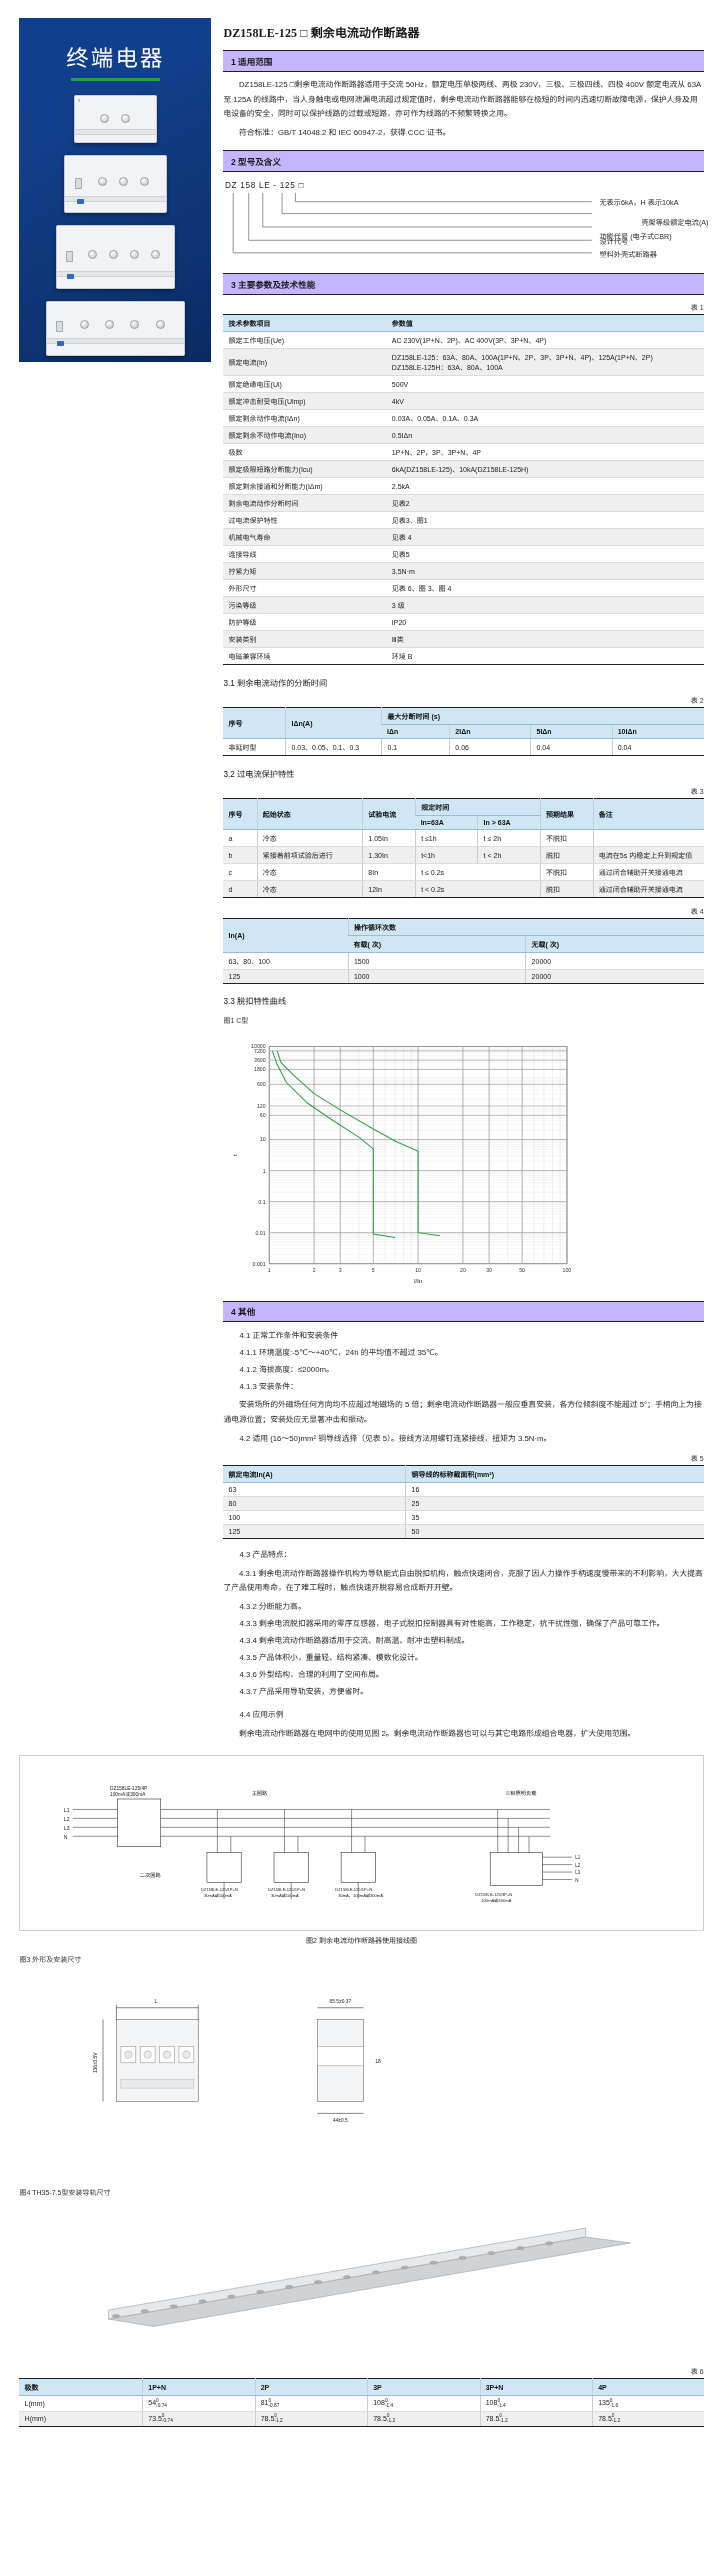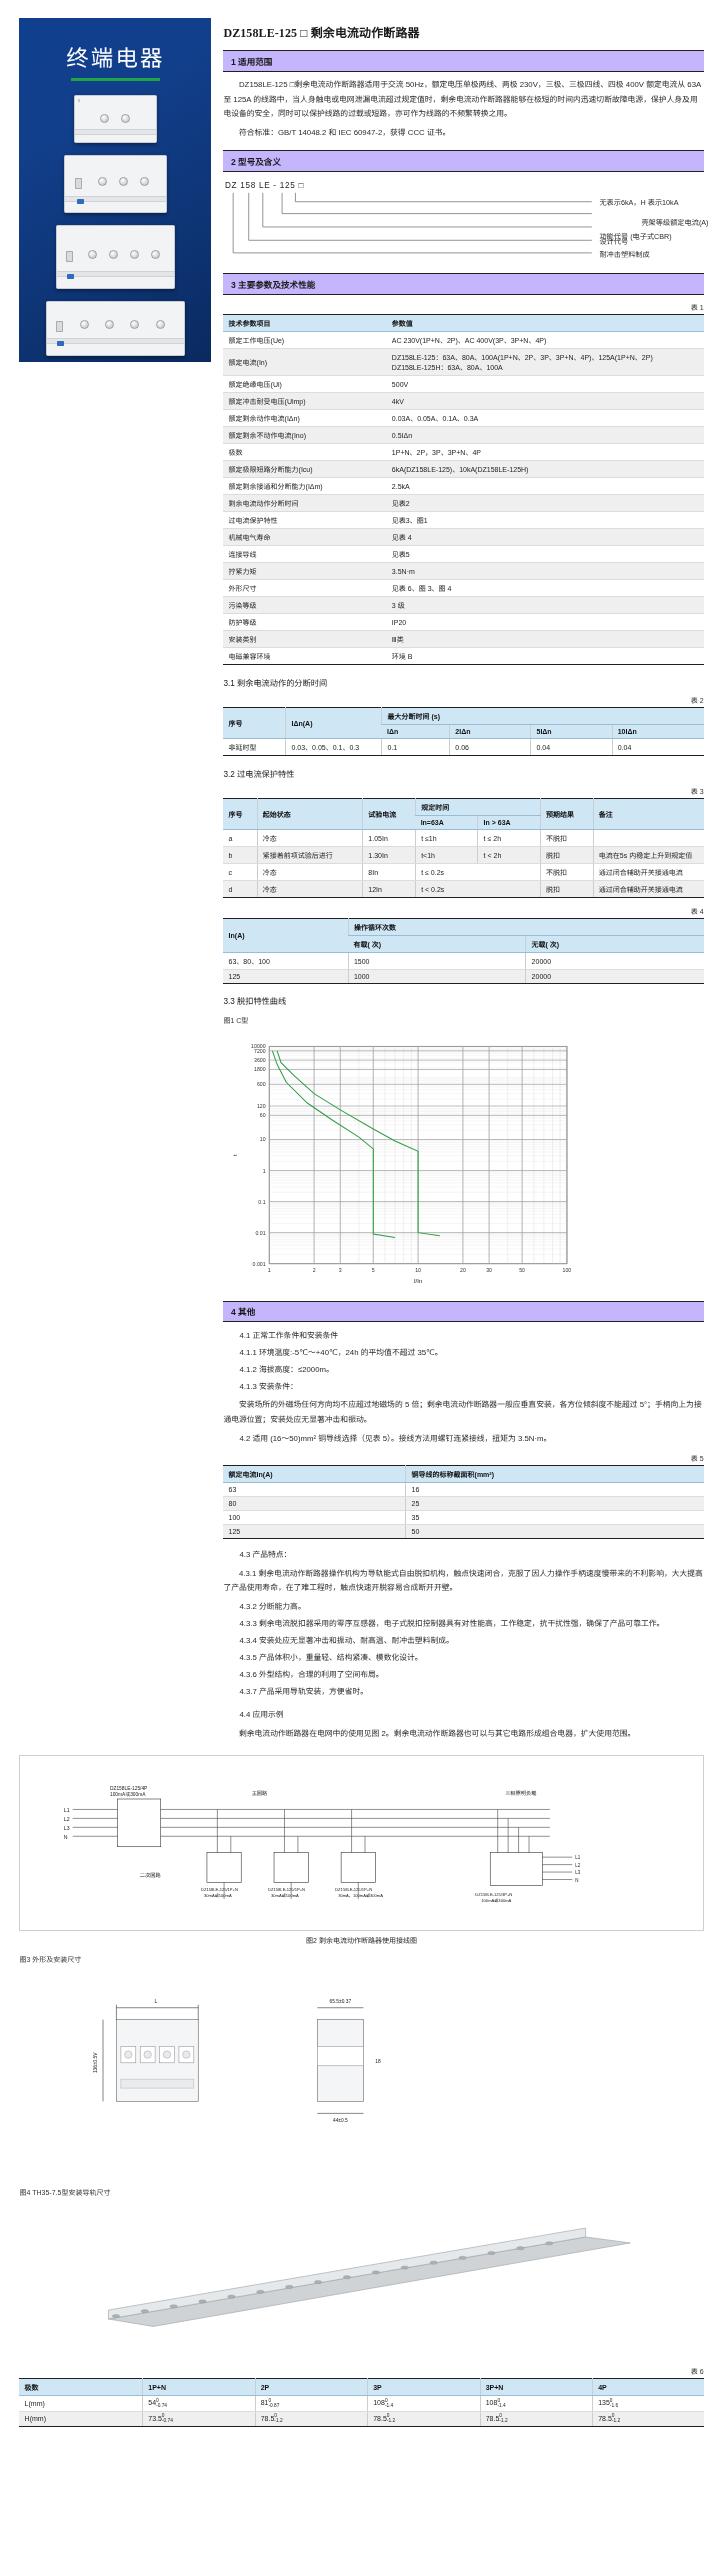--- a/index.html
+++ b/index.html
@@ -154,21 +154,21 @@
             <path d="M78,16 V44 H496"></path>
             <path d="M52,16 V62 H496"></path>
             <path d="M33,16 V80 H496"></path>
             <path d="M12,16 V97 H496"></path>
           </g>
         </svg>
         <span class="mlabel" style="left:376px; top:16.4px;">无表示6kA，H 表示10kA</span>
         <span class="mlabel" style="left:376px; top:36px;margin-left:42px;">壳架等级额定电流(A)</span>
         <span class="mlabel" style="left:376px; top:50px;">功能代号 (电子式CBR)</span>
         <span class="mlabel" style="left:376px; top:55px;">设计代号</span>
-        <span class="mlabel" style="left:376px; top:68px;">耐冲击塑料制成</span>
+        <span class="mlabel" style="left:376px; top:68px;">塑料外壳式断路器</span>
       </div>
 
       <div class="sec">
         <div class="bar">3 主要参数及技术性能</div>
       </div>
 
       <div class="tblnum">表 1</div>
       <table class="t topline botline">
         <thead>
           <tr>
@@ -539,21 +539,21 @@
               <td>125</td>
               <td>50</td>
             </tr>
           </tbody>
       </table>
 
       <p class="sub" style="margin-top:9px">4.3 产品特点：</p>
       <p class="para">4.3.1 剩余电流动作断路器操作机构为导轨能式自由脱扣机构，触点快速闭合，克服了因人力操作手柄速度慢带来的不利影响，大大提高了产品使用寿命，在了难工程时，触点快速开脱容易合成断开开壁。</p>
       <p class="sub">4.3.2 分断能力高。</p>
       <p class="sub">4.3.3 剩余电流脱扣器采用的零序互感器，电子式脱扣控制器具有对性能高，工作稳定，抗干扰性强，确保了产品可靠工作。</p>
-      <p class="sub">4.3.4 安装处应无显著冲击和振动、耐高温、耐冲击塑料制成。</p>
+      <p class="sub">4.3.4 剩余电流动作断路器适用于交流、耐高温、耐冲击塑料制成。</p>
       <p class="sub">4.3.5 产品体积小，重量轻、结构紧凑、模数化设计。</p>
       <p class="sub">4.3.6 外型结构，合理的利用了空间布局。</p>
       <p class="sub">4.3.7 产品采用导轨安装，方便省时。</p>
 
       <p class="sub" style="margin-top:9px">4.4 应用示例</p>
       <p class="para">剩余电流动作断路器在电网中的使用见图 2。剩余电流动作断路器也可以与其它电路形成组合电器，扩大使用范围。</p>
     </div>
   </div>
 
   <div style="padding:0 19.4px;">

